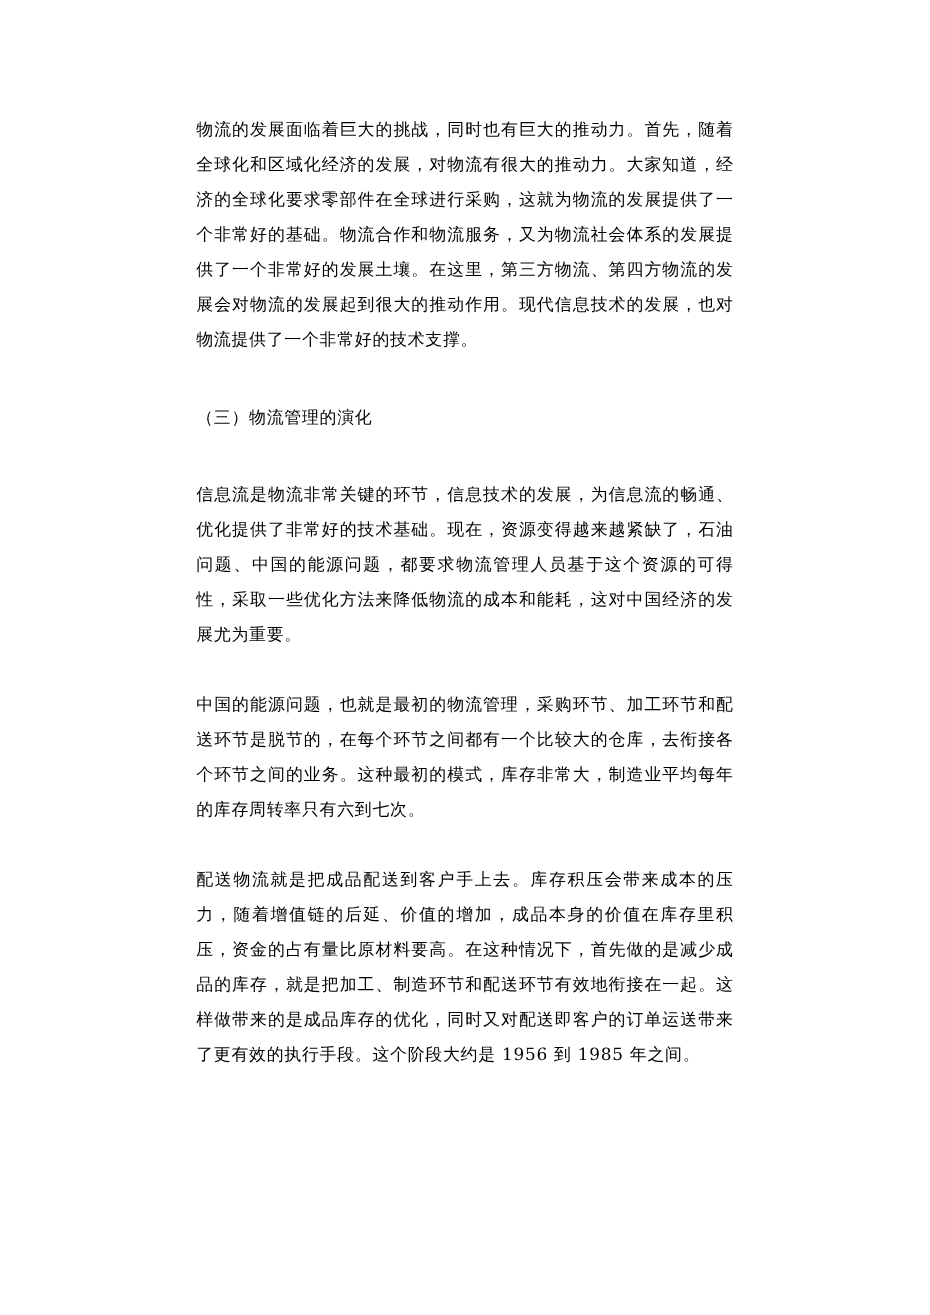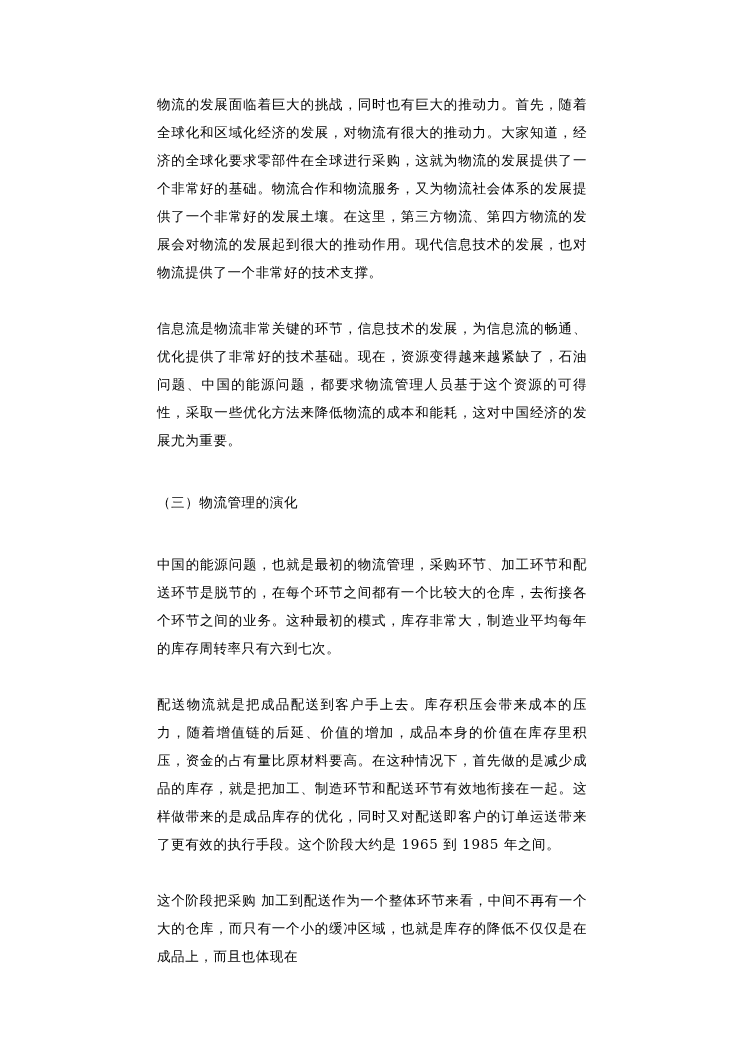--- a/index.html
+++ b/index.html
@@ -35,24 +35,23 @@
   .block:first-child {
     margin-top: 0;
   }
 </style>
 </head>
 <body>
 
 <div class="page">
   <p class="block">物流的发展面临着巨大的挑战，同时也有巨大的推动力。首先，随着全球化和区域化经济的发展，对物流有很大的推动力。大家知道，经济的全球化要求零部件在全球进行采购，这就为物流的发展提供了一个非常好的基础。物流合作和物流服务，又为物流社会体系的发展提供了一个非常好的发展土壤。在这里，第三方物流、第四方物流的发展会对物流的发展起到很大的推动作用。现代信息技术的发展，也对物流提供了一个非常好的技术支撑。</p>
 
+  <p class="block heading">（三）物流管理的演化</p>
+
   <p class="block">信息流是物流非常关键的环节，信息技术的发展，为信息流的畅通、优化提供了非常好的技术基础。现在，资源变得越来越紧缺了，石油问题、中国的能源问题，都要求物流管理人员基于这个资源的可得性，采取一些优化方法来降低物流的成本和能耗，这对中国经济的发展尤为重要。</p>
-
-  <p class="block heading">（三）物流管理的演化</p>
 
   <p class="block">中国的能源问题，也就是最初的物流管理，采购环节、加工环节和配送环节是脱节的，在每个环节之间都有一个比较大的仓库，去衔接各个环节之间的业务。这种最初的模式，库存非常大，制造业平均每年的库存周转率只有六到七次。</p>
 
 
-  <p class="block">配送物流就是把成品配送到客户手上去。库存积压会带来成本的压力，随着增值链的后延、价值的增加，成品本身的价值在库存里积压，资金的占有量比原材料要高。在这种情况下，首先做的是减少成品的库存，就是把加工、制造环节和配送环节有效地衔接在一起。这样做带来的是成品库存的优化，同时又对配送即客户的订单运送带来了更有效的执行手段。这个阶段大约是 1965 到 1985 年之间。</p>
+  <p class="block">配送物流就是把成品配送到客户手上去。库存积压会带来成本的压力，随着增值链的后延、价值的增加，成品本身的价值在库存里积压，资金的占有量比原材料要高。在这种情况下，首先做的是减少成品的库存，就是把加工、制造环节和配送环节有效地衔接在一起。这样做带来的是成品库存的优化，同时又对配送即客户的订单运送带来了更有效的执行手段。这个阶段大约是 1956 到 1985 年之间。</p>
 
 
-  <p class="block">这个阶段把采购 加工到配送作为一个整体环节来看，中间不再有一个大的仓库，而只有一个小的缓冲区域，也就是库存的降低不仅仅是在成品上，而且也体现在</p>
 </div>
 
 </body></html>

